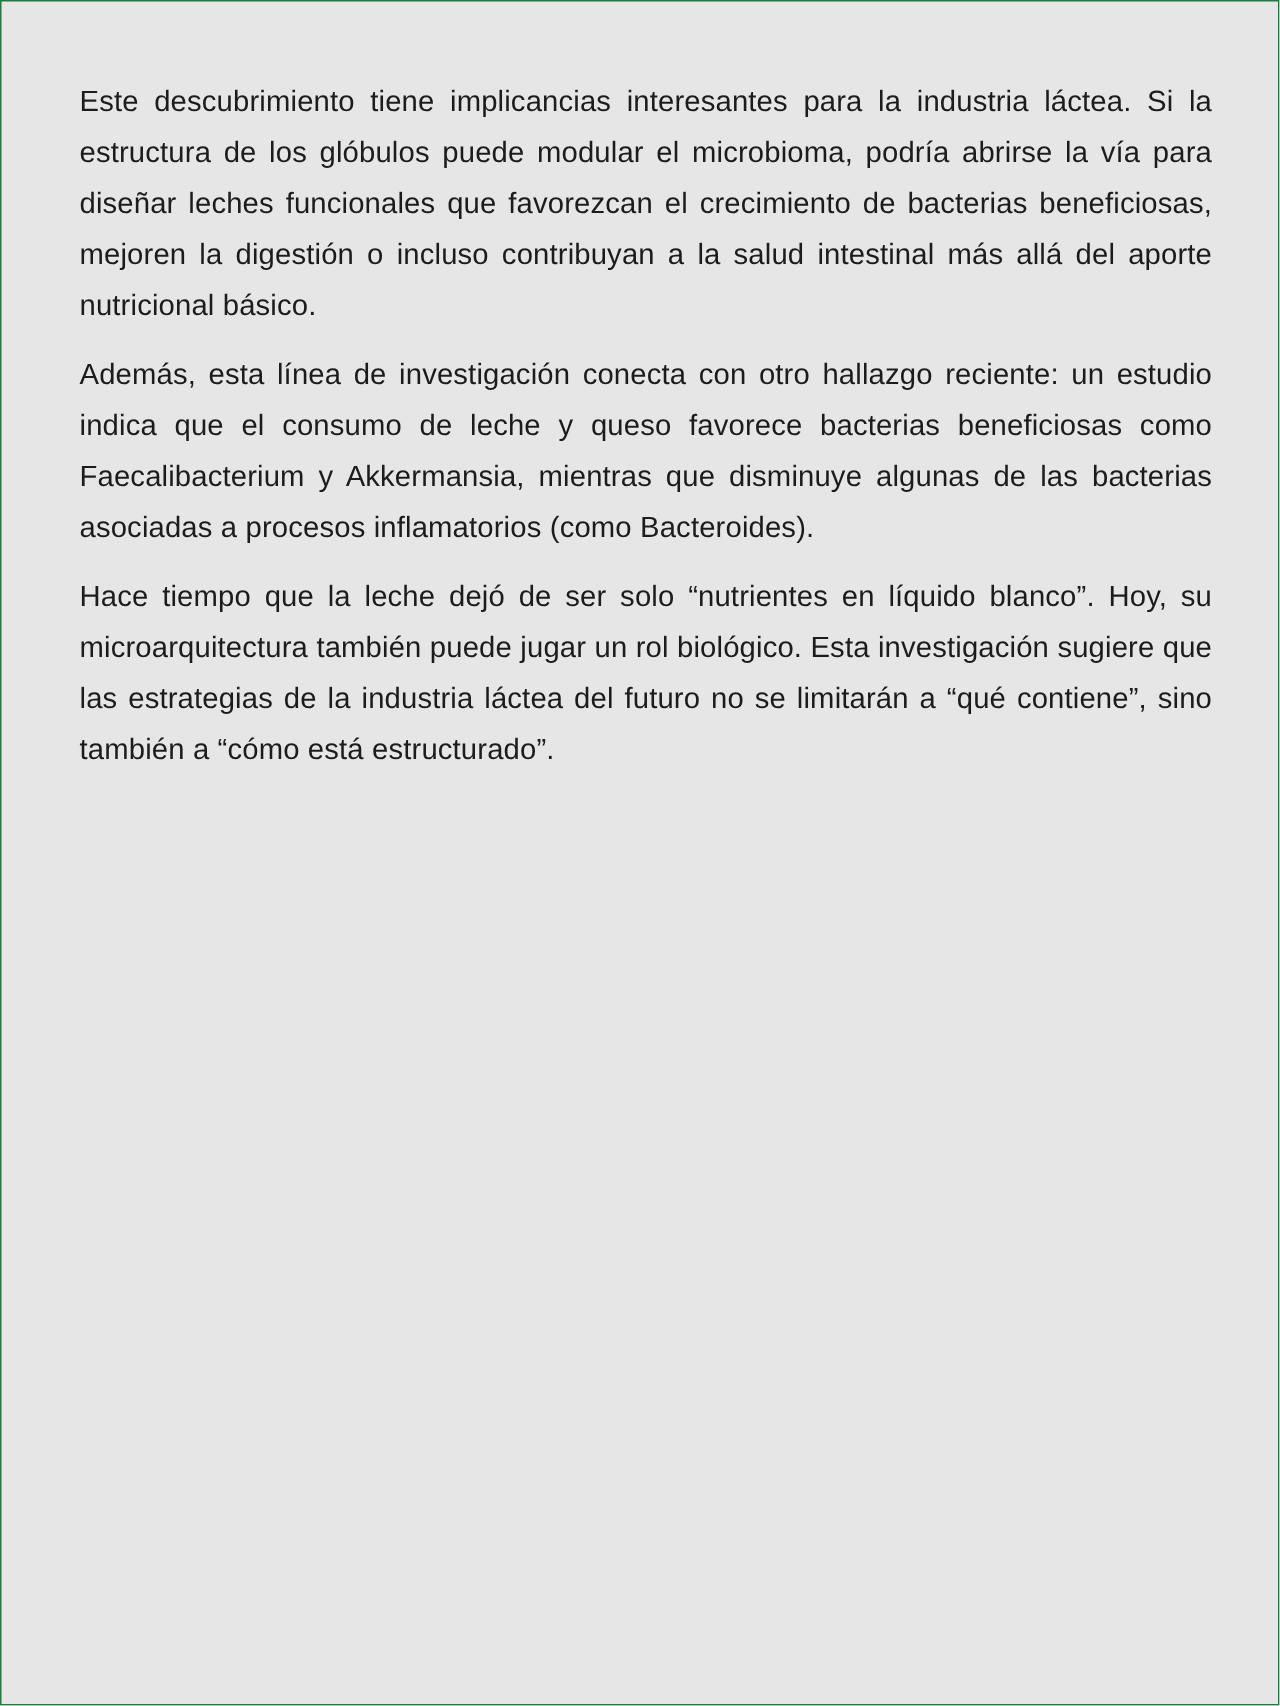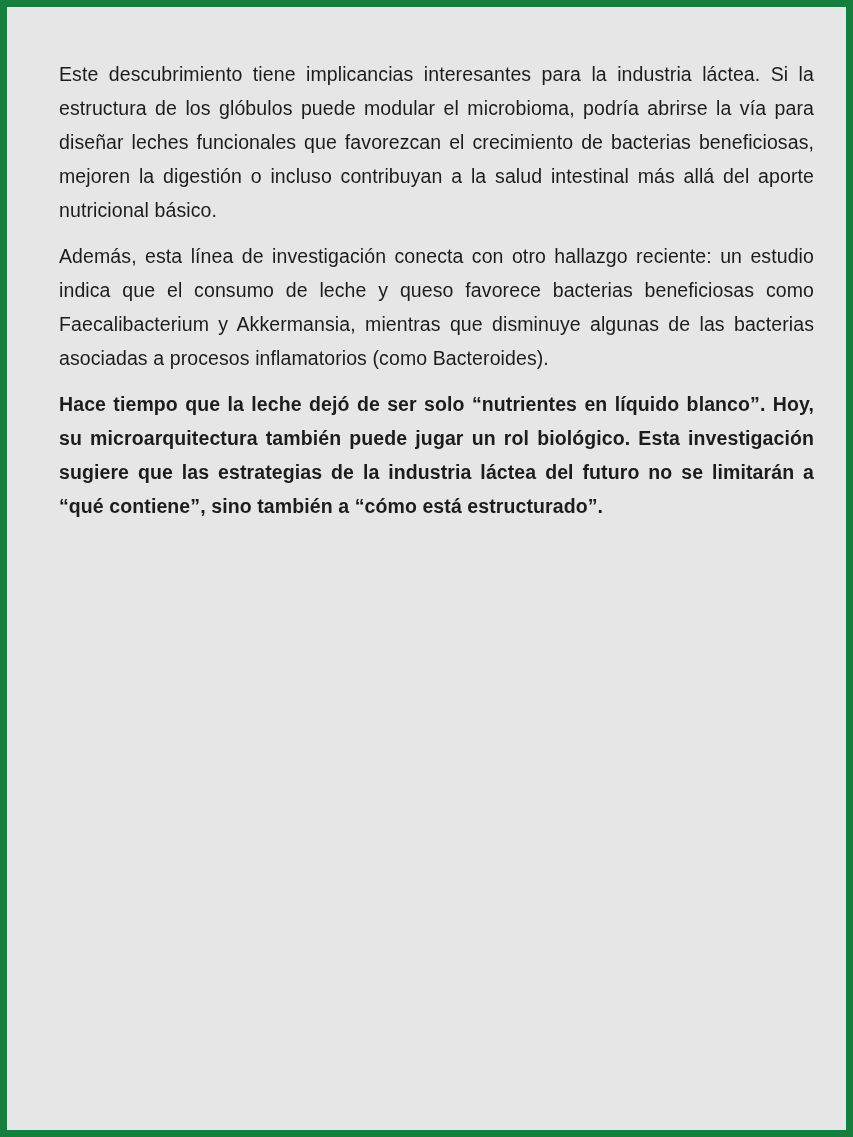--- a/index.html
+++ b/index.html
@@ -13,40 +13,39 @@
     font-family: "Liberation Sans", sans-serif;
     color: #1a1a1a;
     overflow: hidden;
   }
   .page {
     position: relative;
     width: 853px;
     height: 1137px;
     background: #e6e6e6;
     box-sizing: border-box;
-    border: 7px solid #15803d;
+    border: 1px solid #15803d;
   }
   .content {
     position: absolute;
     left: 52px;
     top: 50px;
     width: 755px;
   }
   .para {
     text-align: justify;
     text-justify: inter-word;
     font-size: 19.5px;
     line-height: 34px;
     letter-spacing: 0.1px;
     margin: 0 0 12px 0;
     color: #1c1c1c;
   }
   .para:last-child {
     margin-bottom: 0;
-    font-weight: bold;
   }
 </style>
 </head>
 <body>
 
 <div class="page">
   <div class="content">
     <p class="para">Este descubrimiento tiene implicancias interesantes para la industria láctea. Si la estructura de los glóbulos puede modular el microbioma, podría abrirse la vía para diseñar leches funcionales que favorezcan el crecimiento de bacterias beneficiosas, mejoren la digestión o incluso contribuyan a la salud intestinal más allá del aporte nutricional básico.</p>
     <p class="para">Además, esta línea de investigación conecta con otro hallazgo reciente: un estudio indica que el consumo de leche y queso favorece bacterias beneficiosas como Faecalibacterium y Akkermansia, mientras que disminuye algunas de las bacterias asociadas a procesos inflamatorios (como Bacteroides).</p>
     <p class="para">Hace tiempo que la leche dejó de ser solo “nutrientes en líquido blanco”. Hoy, su microarquitectura también puede jugar un rol biológico. Esta investigación sugiere que las estrategias de la industria láctea del futuro no se limitarán a “qué contiene”, sino también a “cómo está estructurado”.</p>

